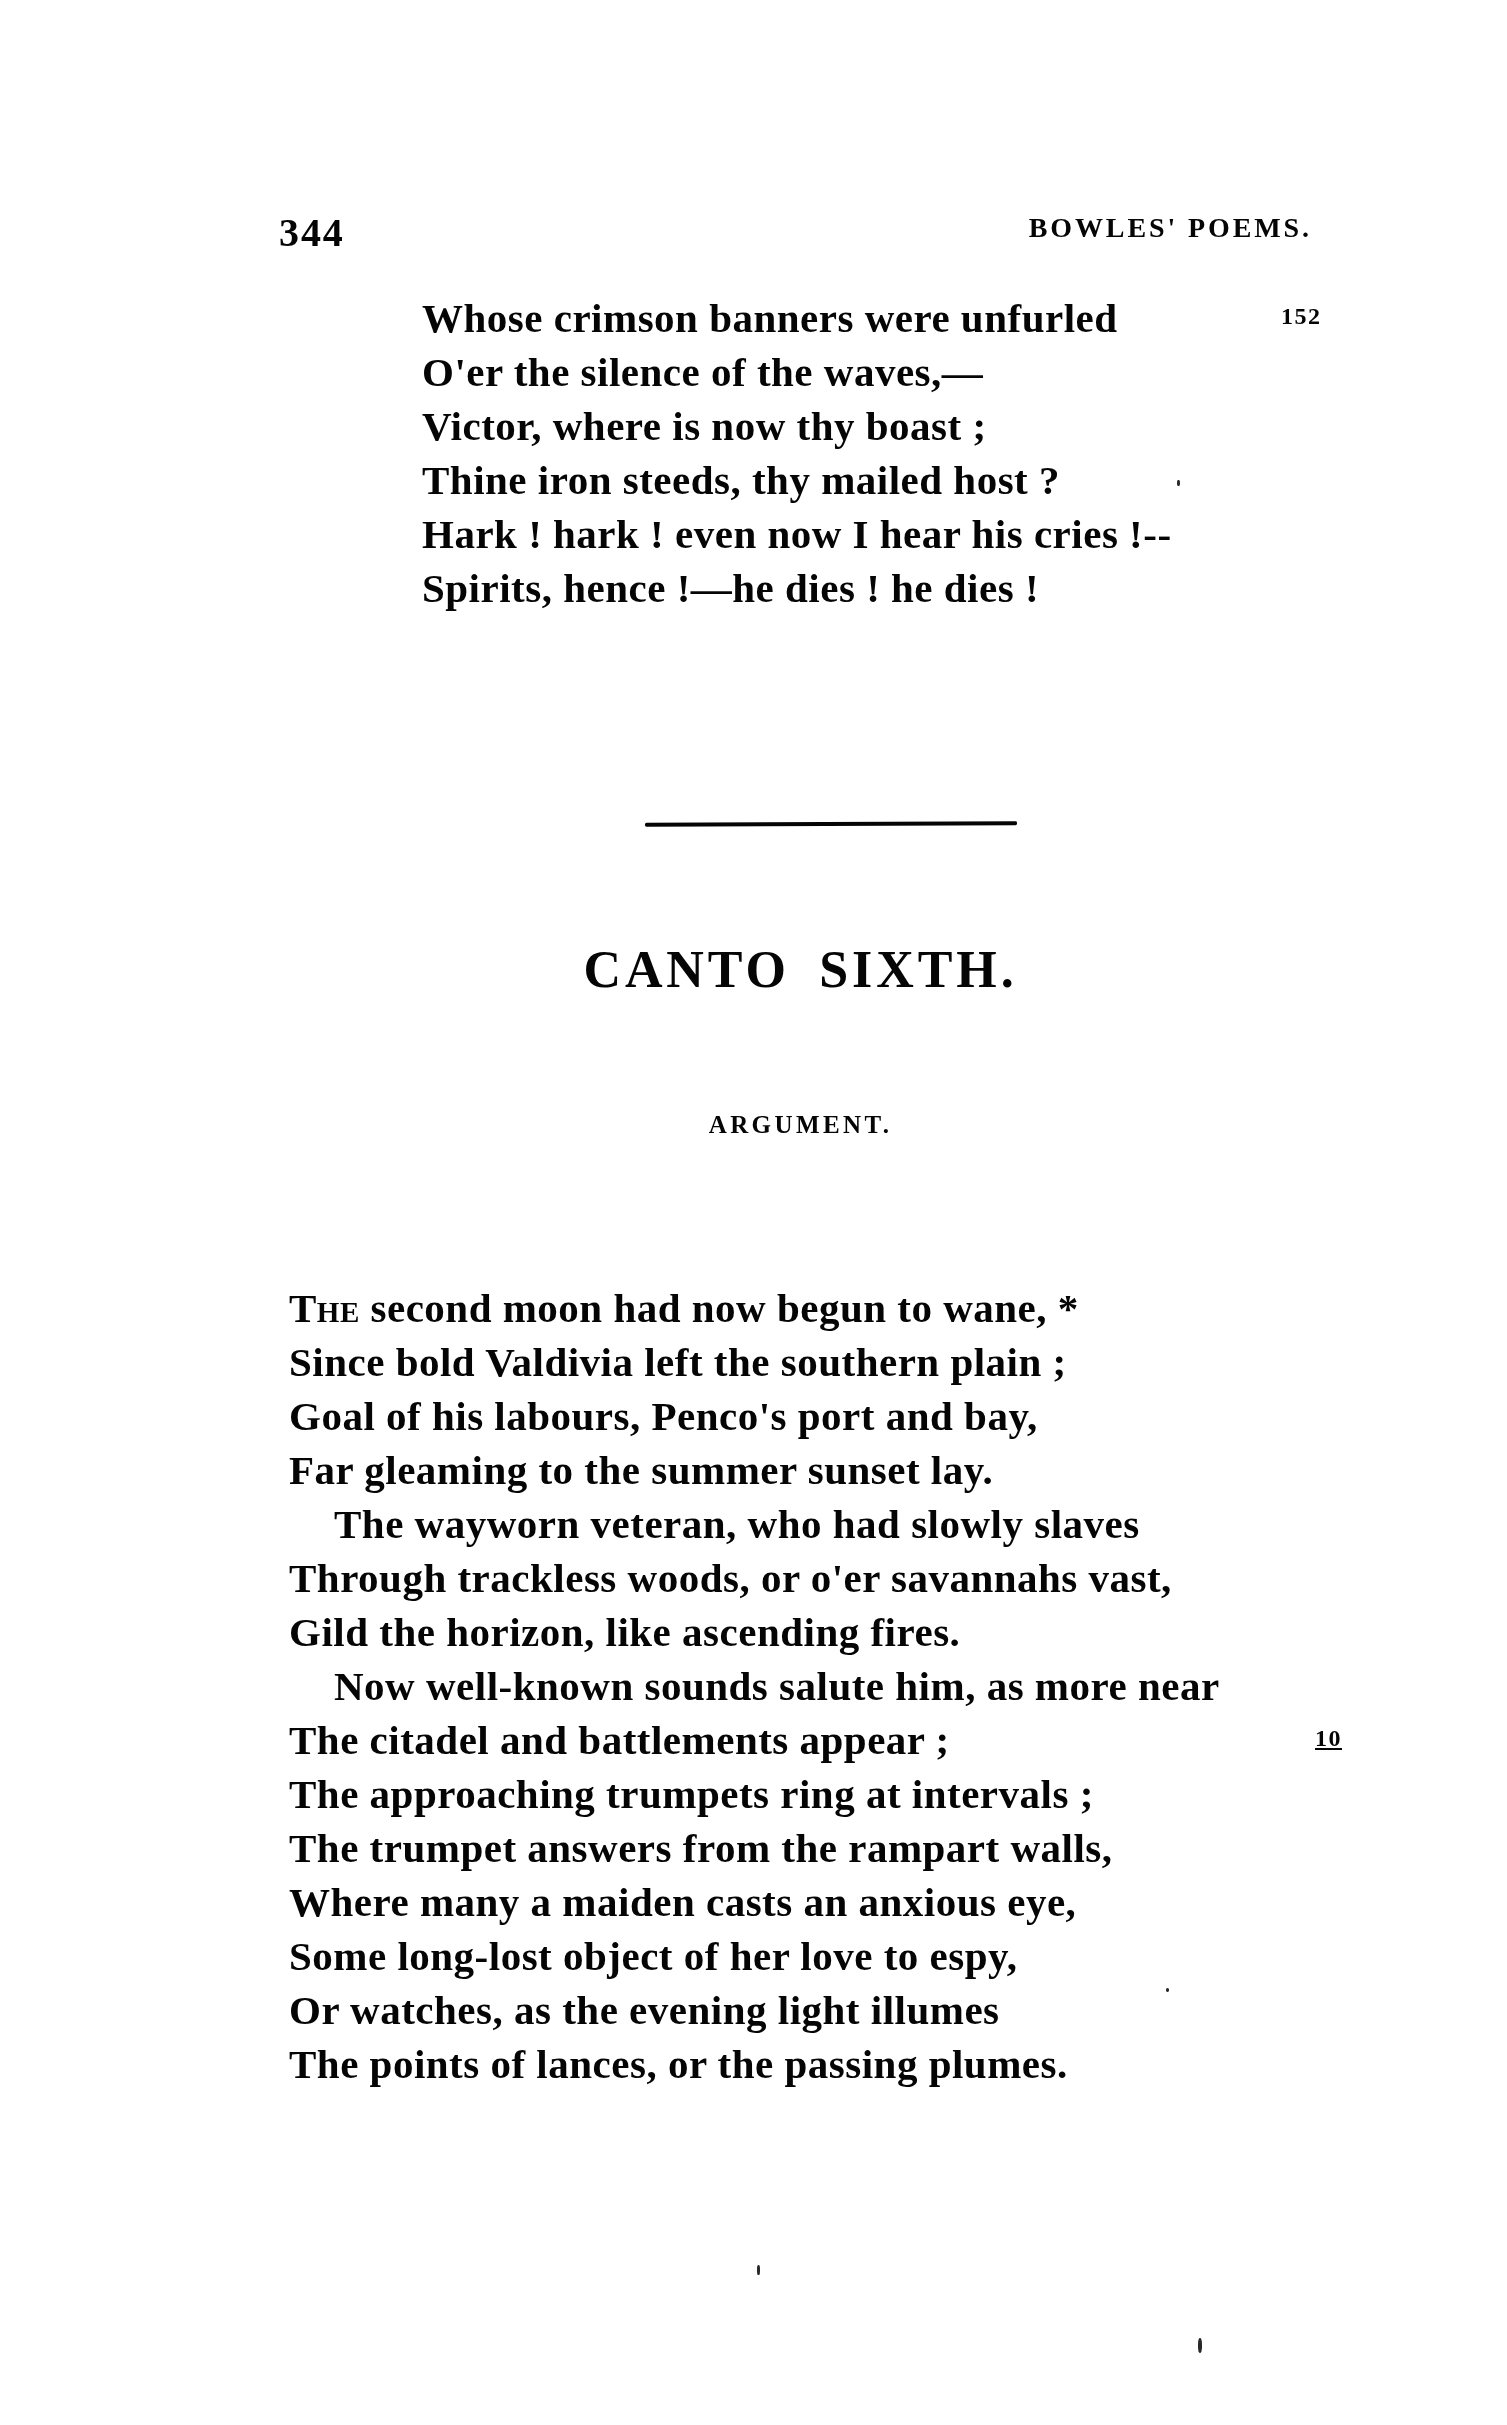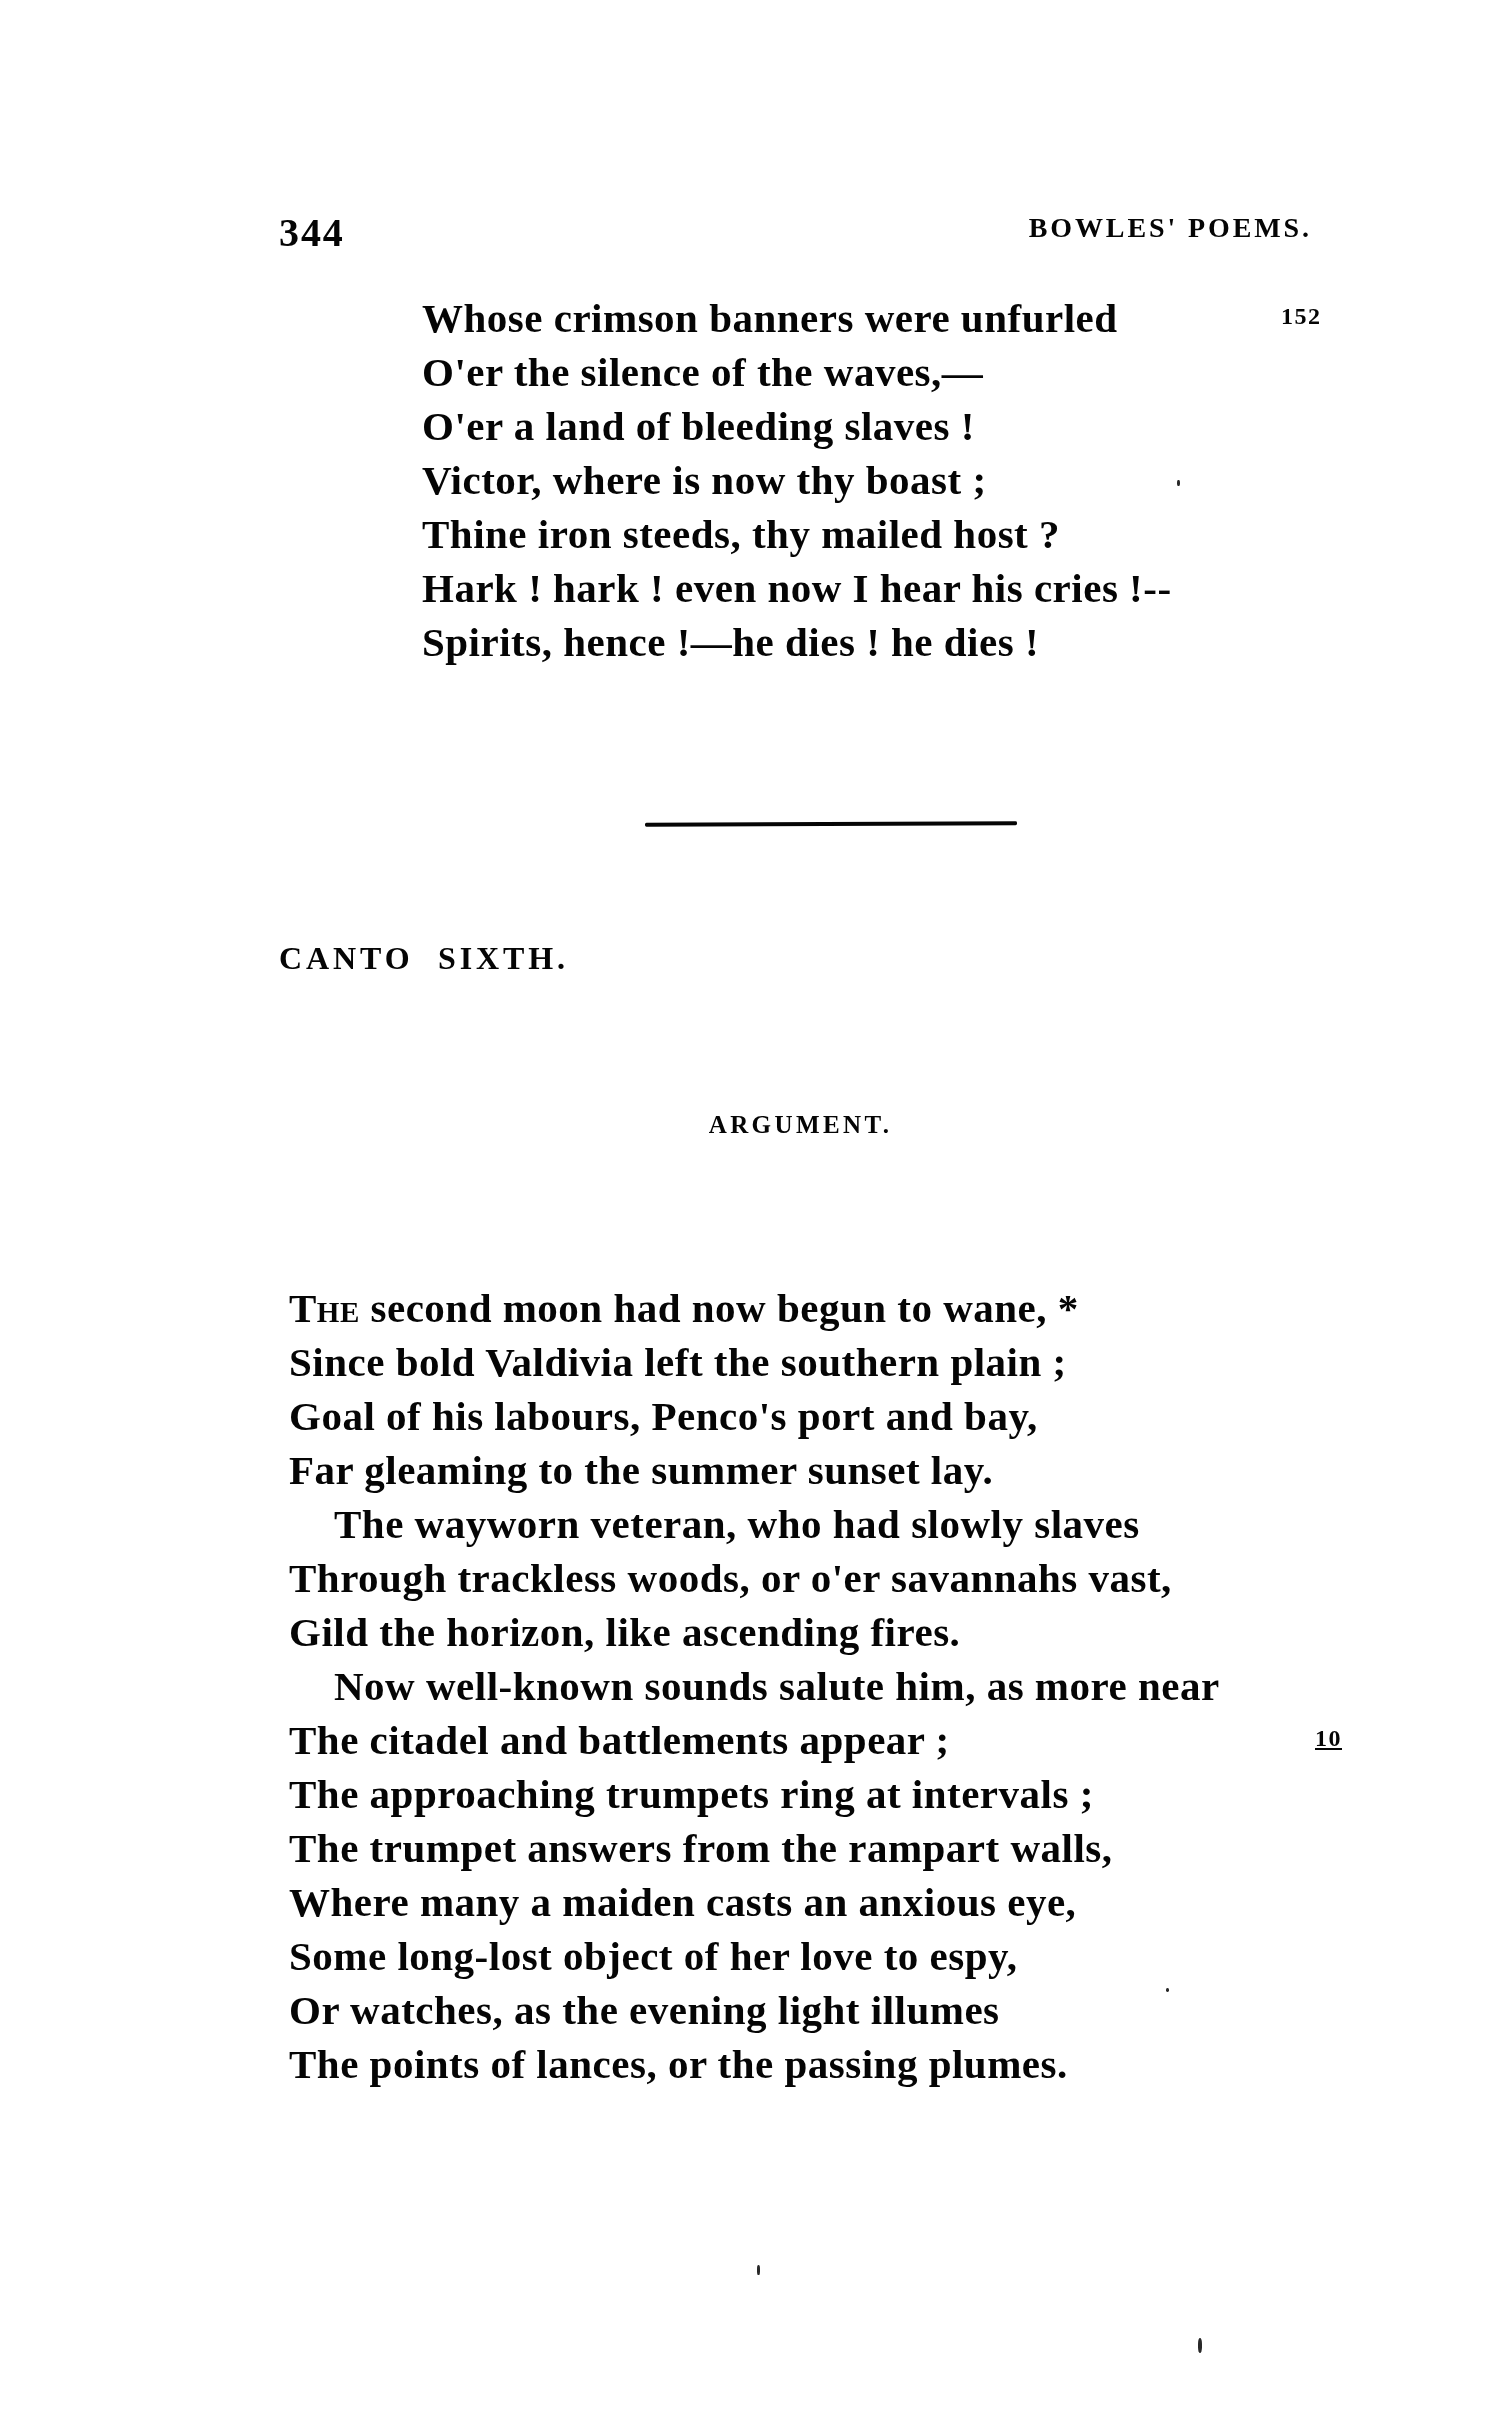--- a/index.html
+++ b/index.html
@@ -69,22 +69,22 @@
     width: 372px; height: 3.9px;
     background: #050505;
     transform: rotate(-0.25deg);
     border-radius: 1.5px;
   }
 
   
   .canto-heading {
     left: 279px; top: 940px;
     width: 1043px;
-    text-align: left;
-    font-size: 32px;
+    text-align: center;
+    font-size: 52px;
     letter-spacing: 3.9px;
     word-spacing: 12.6px;
     white-space: nowrap;
     margin: 0;
   }
   .argument-label {
     left: 279px; top: 1111px;
     width: 1043px;
     text-align: center;
     font-size: 25px;
@@ -120,21 +120,20 @@
 
 <div class="page">
 
   <span class="abs page-number">344</span>
 
   <span class="abs running-title">BOWLES' POEMS.</span>
 
   <div class="abs stanza-block" id="stanza-block">
       <div class="line"><span>Whose crimson banners were unfurled</span><span class="lineno">152</span></div>
       <div class="line"><span>O'er the silence of the waves,—</span></div>
-      <div class="line"><span>O'er a land of bleeding slaves !</span></div>
       <div class="line"><span>Victor, where is now thy boast ;</span></div>
       <div class="line"><span>Thine iron steeds, thy mailed host ?</span></div>
       <div class="line"><span>Hark ! hark ! even now I hear his cries !--</span></div>
       <div class="line"><span>Spirits, hence !—he dies ! he dies !</span></div>
     </div>
 
   <div class="abs section-divider"></div>
 
   <h1 class="abs canto-heading">CANTO SIXTH.</h1>
 

